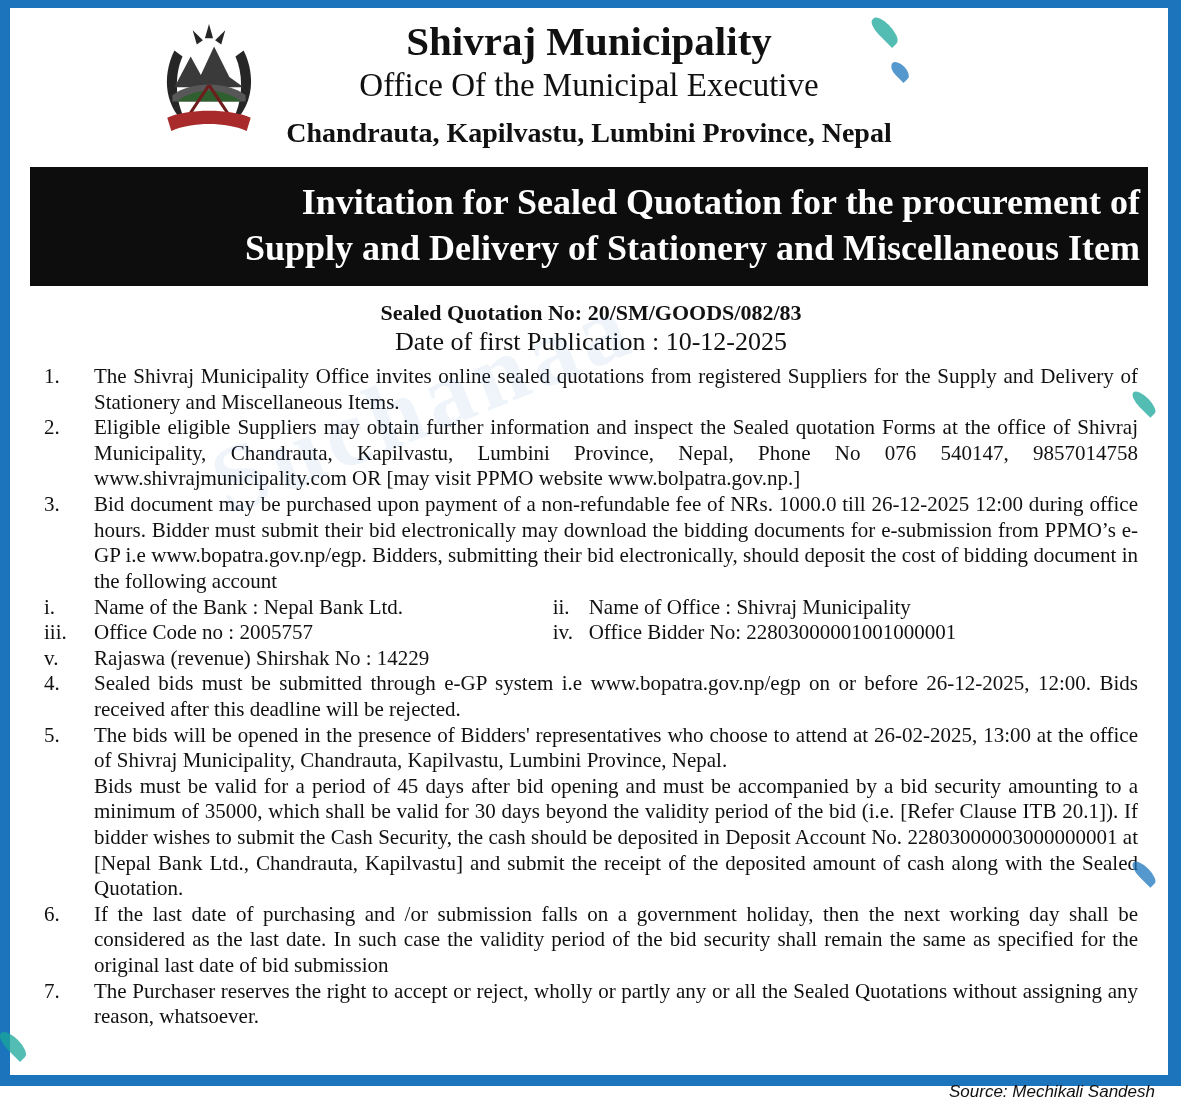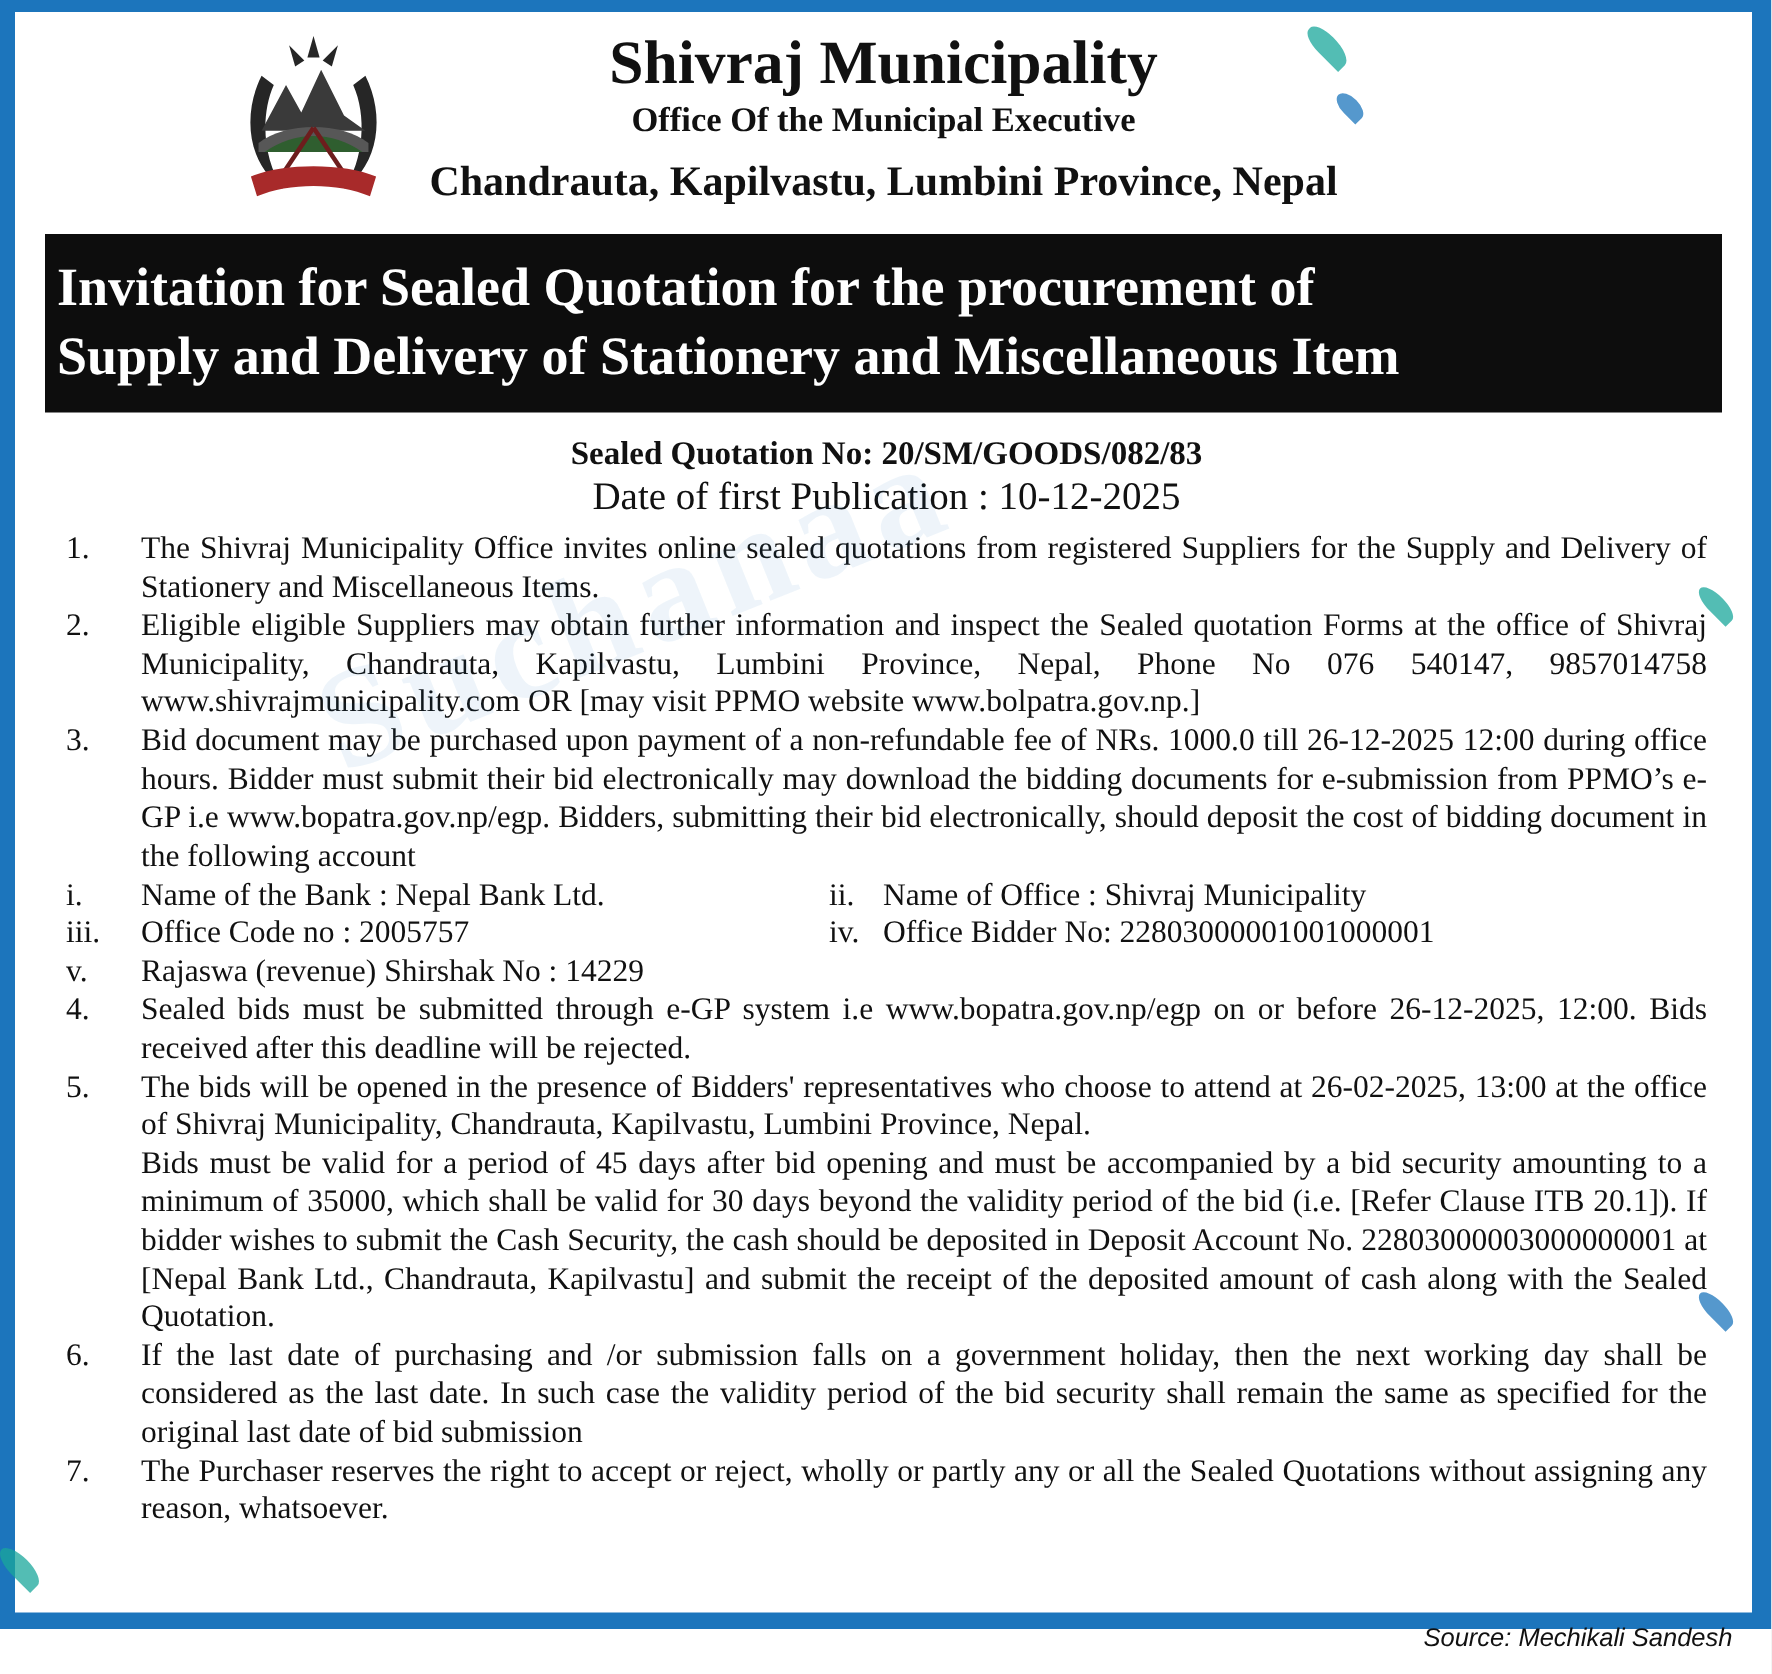--- a/index.html
+++ b/index.html
@@ -28,26 +28,26 @@
   .pin.blue { background:#1c75bc; }
   .pin.p1 { top:6px;  left:868px; width:14px; height:34px; border-radius:50% 50% 60% 0;}
   .pin.p2 { top:52px; left:884px; width:12px; height:22px;}
   .pin.p3 { top:380px; left:1128px; width:12px; height:30px;}
   .pin.p4 { top:850px; left:1128px; width:12px; height:30px;}
   .pin.p5 { top:1028px; left:6px; width:14px; height:34px;}
   
   .header { position:relative; text-align:center; padding-top:12px; }
   .logo { position:absolute; left:148px; top:14px; width:102px; height:114px; }
   .h-title   { font-size:41px; font-weight:bold; line-height:1.05; }
-  .h-office  { font-size:23px; font-weight:bold; line-height:1.1; margin-top:4px; }
+  .h-office  { font-size:33px; font-weight:normal; line-height:1.1; margin-top:4px; }
   .h-address { font-size:28px; font-weight:bold; margin-top:14px; }
   
   .banner {
     margin:18px 20px 0 20px; background:#0d0d0d; color:#ffffff;
-    text-align:left; font-weight:bold; font-size:36px; line-height:1.28;
+    text-align:right; font-weight:bold; font-size:36px; line-height:1.28;
     padding:12px 8px 14px 8px;
   }
   
   .body { margin:14px 30px 0 34px; font-size:21px; line-height:1.22; }
   .qno   { text-align:center; font-weight:bold; font-size:22px; }
   .pub   { text-align:center; font-size:26px; margin-bottom:6px; }
   .row { display:flex; margin:0; }
   .pair { display:flex; flex:1 1 auto; min-width:0; }
   .pair .marker { flex:0 0 50px; }
   .pair .text { flex:1 1 auto; text-align:justify; }

